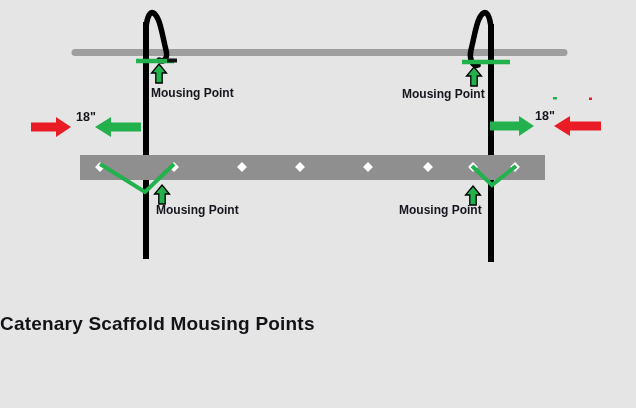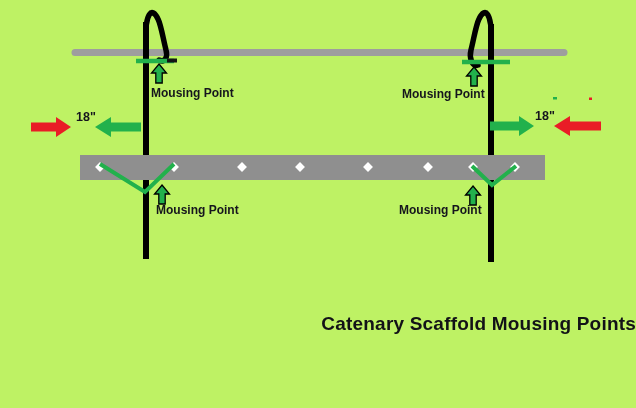--- a/index.html
+++ b/index.html
@@ -1,19 +1,19 @@
 <!DOCTYPE html>
 <html><head>
 <meta charset="utf-8">
 <style>
   html,body{margin:0;padding:0;background:#fff;}
   .canvas{
     position:relative;
     width:636px;height:408px;
-    background:#bef264;
+    background:#e5e5e5;
     overflow:hidden;
     font-family:"Liberation Sans", sans-serif;
   }
   .diagram-svg{position:absolute;left:0;top:0;}
   .label{
     position:absolute;
     font-family:"Liberation Sans", sans-serif;
     font-weight:bold;
     font-size:12px;
     color:#15151d;
@@ -25,21 +25,21 @@
     font-family:"Liberation Sans", sans-serif;
     font-weight:bold;
     font-size:12.5px;
     color:#15151d;
     white-space:nowrap;
     line-height:13px;
   }
   .title{
     position:absolute;
     left:0;right:0;top:313px;
-    text-align:right;
+    text-align:left;
     font-family:"Liberation Sans", sans-serif;
     font-weight:bold;
     font-size:19px;
     color:#121217;
     letter-spacing:0.2px;
   }
 </style>
 </head>
 <body>
 

